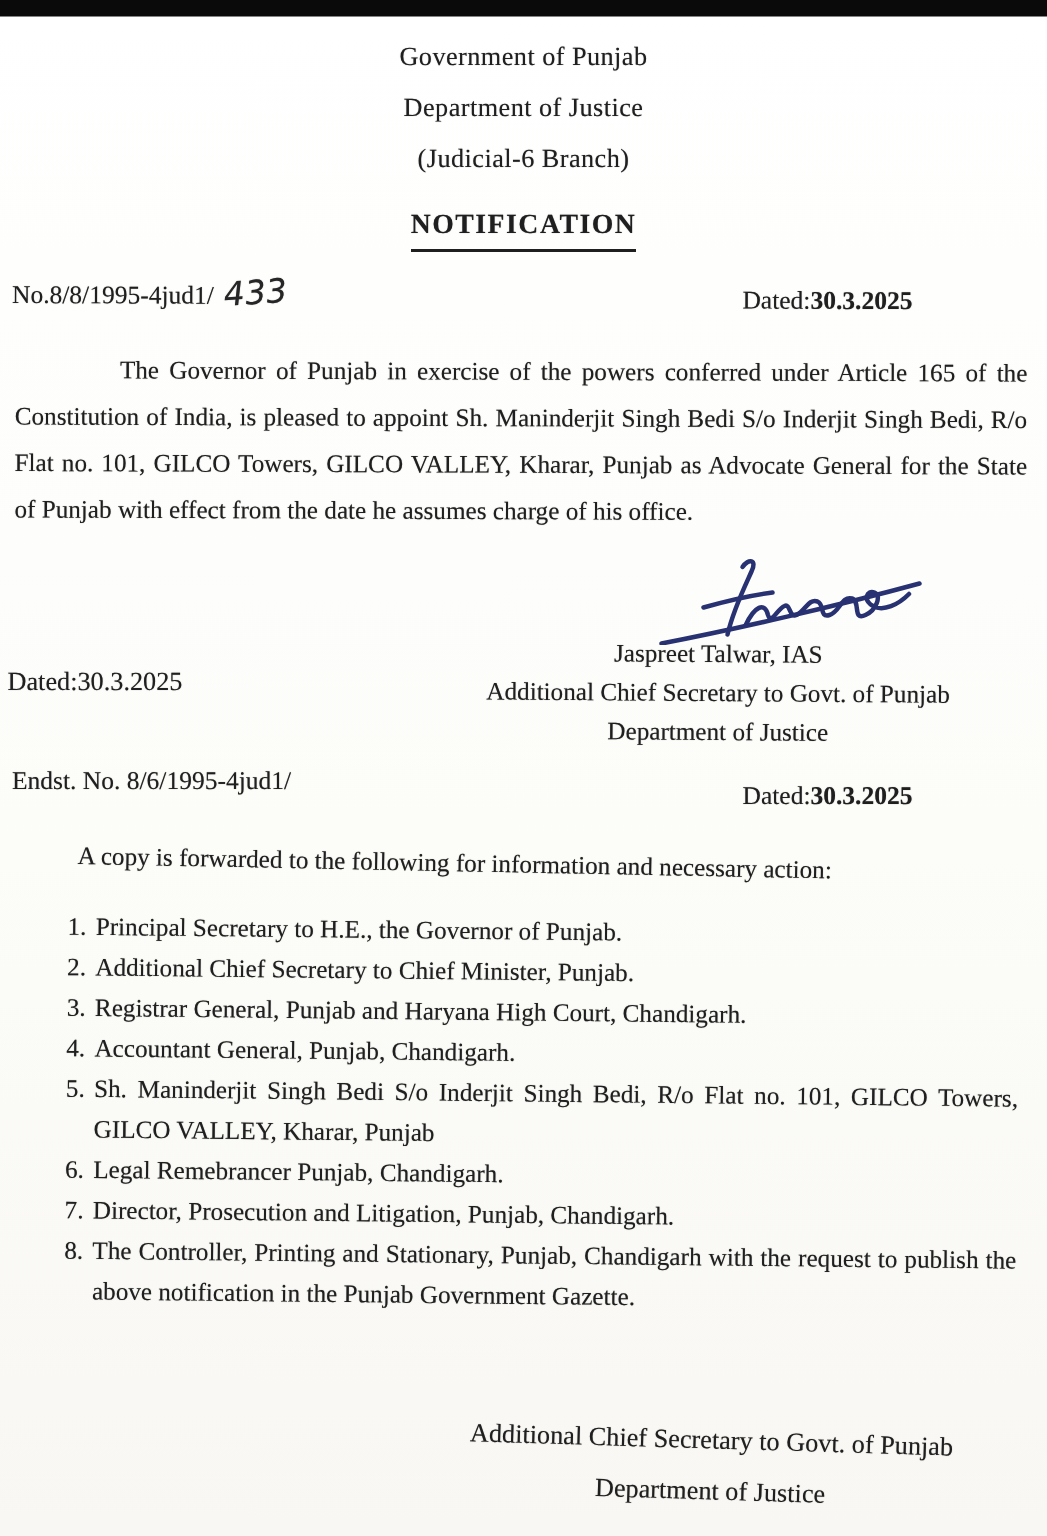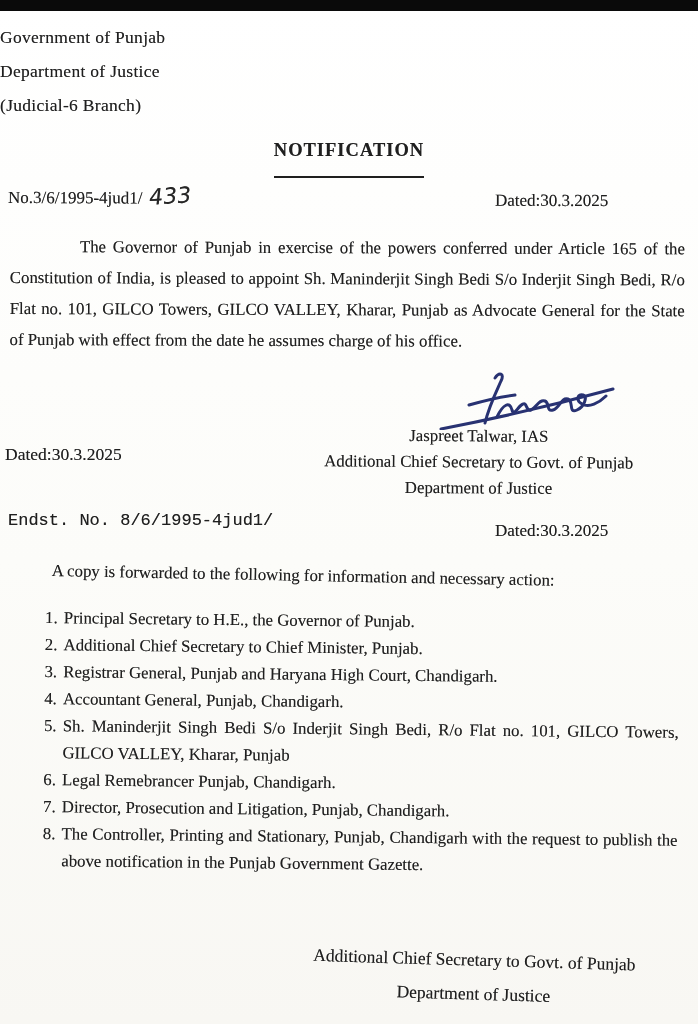--- a/index.html
+++ b/index.html
@@ -19,48 +19,48 @@
   }
   .top-bar {
     position: absolute;
     top: 0; left: 0;
     width: 100%;
     height: 11px;
     background: #0a0a0a;
   }
   .doc-text { text-shadow: 0 0 0.6px rgba(40,40,40,0.55); }
 
-  .header { position: absolute; top: 20px; left: 0; width: 100%; }
+  .header { position: absolute; top: 20px; left: 0; width: 100%; text-align: center; }
   .header .h-line { font-size: 17.5px; line-height: 34px; letter-spacing: 0.3px; }
   .notification-title {
     position: absolute;
     top: 140px; left: 0; width: 100%;
     text-align: center;
   }
   .notification-title span {
     display: inline-block;
     font-size: 18.5px;
     font-weight: bold;
     letter-spacing: 1px;
     border-bottom: 2px solid #1f1f1f;
-    padding-bottom: 15px;
+    padding-bottom: 5px;
   }
 
   .ref-row { position: absolute; top: 183px; left: 8px; right: 8px; transform: rotate(0.2deg); transform-origin: left center; }
   .ref-no { font-size: 17px; display: inline-block; }
   .handwritten-no {
     display: inline-block;
     font-family: "DejaVu Sans", sans-serif;
     font-size: 22px;
     transform: rotate(-4deg) skewX(-10deg);
     margin-left: 6px;
     color: #262626;
   }
   .dated { position: absolute; left: 487px; top: 6px; font-size: 17px; white-space: nowrap; }
-  .dated b { font-weight: normal; }
+  .dated b { font-weight: bold; }
 
   .body-par {
     position: absolute;
     top: 231px; left: 10px; right: 13px;
     font-size: 16.8px;
     line-height: 31px;
     text-align: justify;
     text-indent: 70px;
     transform: rotate(0.2deg);
     transform-origin: left top;
@@ -74,21 +74,21 @@
     text-align: center;
     font-size: 16.8px;
     line-height: 26px;
     transform: rotate(0.4deg);
     transform-origin: left top;
   }
 
   .place-date { position: absolute; left: 5px; top: 440px; font-size: 17.5px; line-height: 28px; }
 
   .endst-row { position: absolute; top: 511px; left: 8px; right: 8px; }
-  .endst-no { font-size: 17px; display: inline-block; font-family: Liberation Mono, monospace; }
+  .endst-no { font-size: 17px; display: inline-block; }
   .endst-row .dated { top: 10px; }
 
   .copy-line {
     position: absolute;
     top: 561px; left: 52px; right: 14px;
     font-size: 16.8px;
     transform: rotate(1.1deg);
     transform-origin: left top;
   }
 
@@ -133,21 +133,21 @@
     <div class="h-line">Government of Punjab</div>
     <div class="h-line">Department of Justice</div>
     <div class="h-line">(Judicial-6 Branch)</div>
   </div>
 
   <div class="notification-title">
     <span>NOTIFICATION</span>
   </div>
 
   <div class="ref-row">
-    <span class="ref-no">No.3/6/1995-4jud1/</span><span class="handwritten-no">433</span>
+    <span class="ref-no">No.8/8/1995-4jud1/</span><span class="handwritten-no">433</span>
     <span class="dated"><span>Dated:</span><b>30.3.2025</b></span>
   </div>
 
   <div class="body-par">The Governor of Punjab in exercise of the powers conferred under Article 165 of the Constitution of India, is pleased to appoint Sh. Maninderjit Singh Bedi S/o Inderjit Singh Bedi, R/o Flat no. 101, GILCO Towers,  GILCO VALLEY, Kharar, Punjab as Advocate General for the State of Punjab with effect from the date he assumes charge of his office.</div>
 
   <div class="signature-wrap">
     <svg class="sig-svg" width="190" height="60" viewBox="0 0 190 60">
       <path d="M62,8 C66,2 72,3 68,11 C64,20 56,36 52,53"></path>
       <path d="M36,35 C50,31 66,27 82,25"></path>
       <path d="M64,47 C70,34 77,31 79,40 C81,47 85,36 90,34 C94,32 93,42 98,40 C104,37 106,29 112,31 C117,33 113,42 120,40 C127,38 128,27 135,29 C141,31 135,44 144,40 C151,37 155,27 150,25 C145,23 142,30 149,34 C156,38 166,33 173,26"></path>

